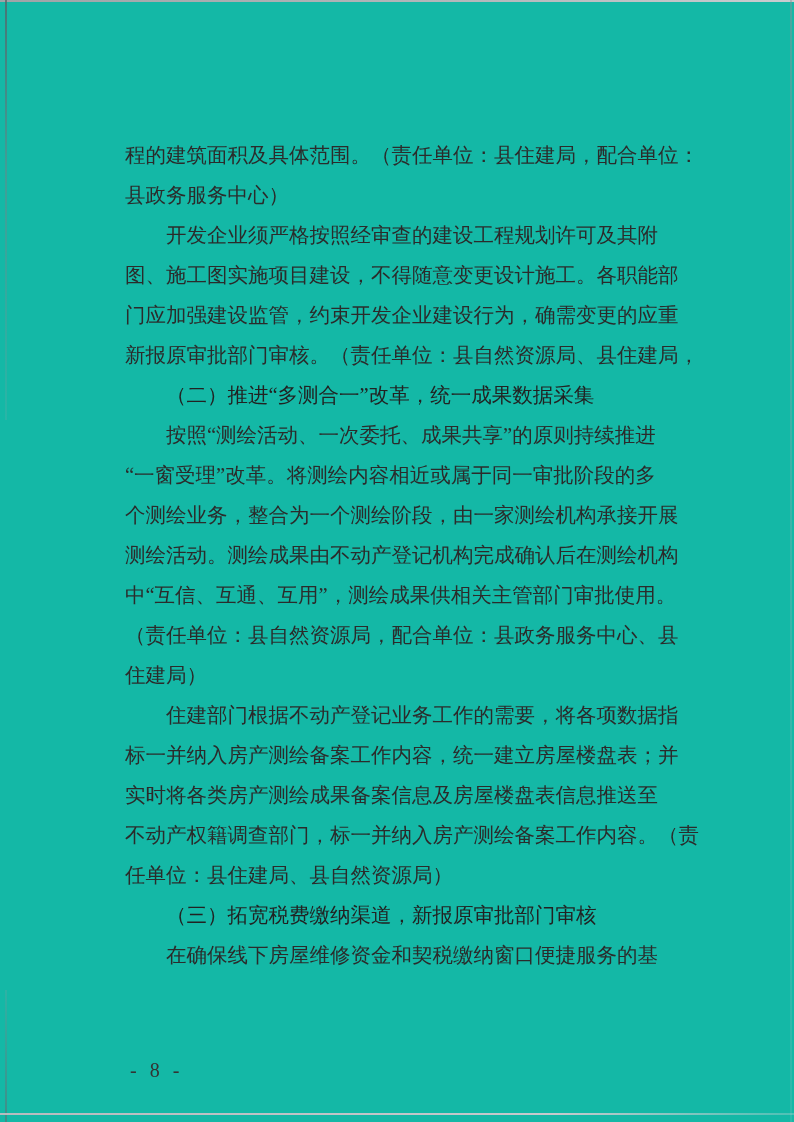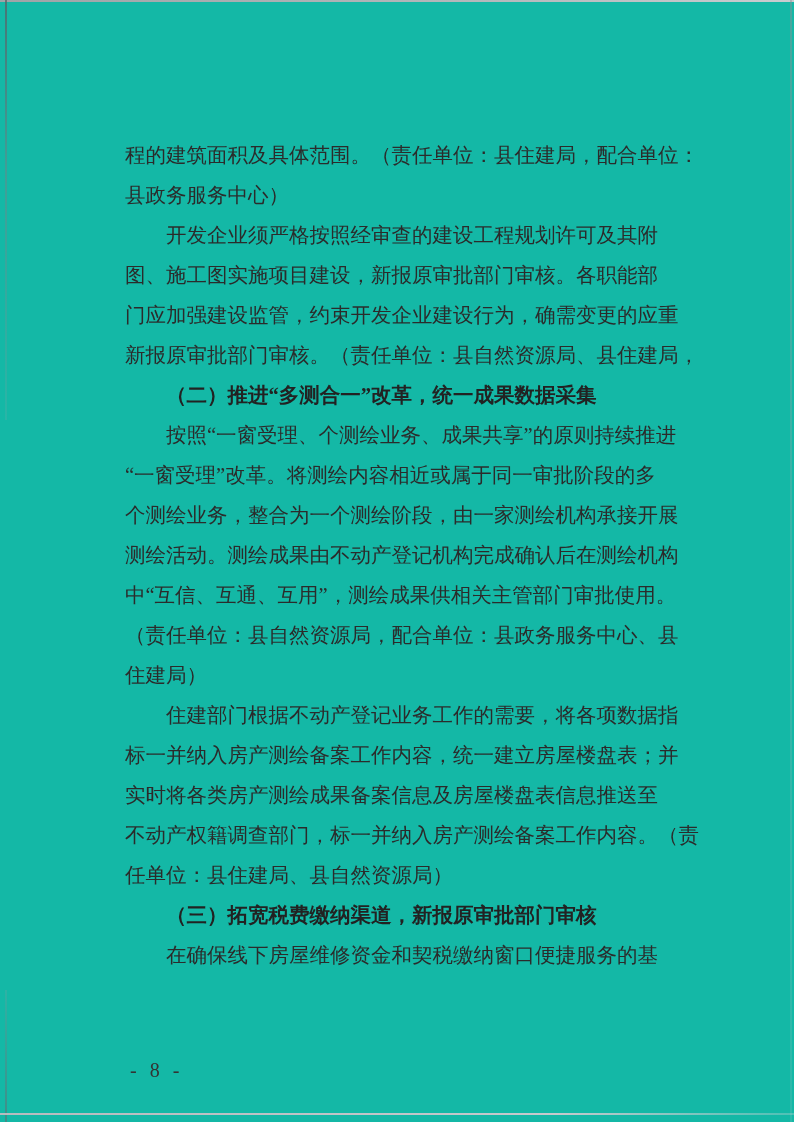--- a/index.html
+++ b/index.html
@@ -48,21 +48,21 @@
     line-height: 40px;
     font-size: 20.5px;
     color: #2b2b2b;
     white-space: nowrap;
     letter-spacing: 0px;
   }
   .line.indent {
     padding-left: 41px;
   }
   .line.heading {
-    font-weight: 700;
+    font-weight: 400;
     color: #222222;
   }
   .page-number {
     position: absolute;
     left: 130px;
     top: 1050px;
     height: 40px;
     line-height: 40px;
     font-size: 20px;
     letter-spacing: 4px;
@@ -77,25 +77,25 @@
   <div class="edge-top"></div>
   <div class="edge-left-upper"></div>
   <div class="edge-left-lower"></div>
   <div class="edge-right"></div>
   <div class="edge-bottom"></div>
 
   <div class="textblock">
     <div class="line">程的建筑面积及具体范围。（责任单位：县住建局，配合单位：</div>
     <div class="line">县政务服务中心）</div>
     <div class="line indent">开发企业须严格按照经审查的建设工程规划许可及其附</div>
-    <div class="line">图、施工图实施项目建设，新报原审批部门审核。各职能部</div>
+    <div class="line">图、施工图实施项目建设，不得随意变更设计施工。各职能部</div>
     <div class="line">门应加强建设监管，约束开发企业建设行为，确需变更的应重</div>
     <div class="line">新报原审批部门审核。（责任单位：县自然资源局、县住建局，</div>
     <div class="line indent heading">（二）推进“多测合一”改革，统一成果数据采集</div>
-    <div class="line indent">按照“一窗受理、个测绘业务、成果共享”的原则持续推进</div>
+    <div class="line indent">按照“测绘活动、一次委托、成果共享”的原则持续推进</div>
     <div class="line">“一窗受理”改革。将测绘内容相近或属于同一审批阶段的多</div>
     <div class="line">个测绘业务，整合为一个测绘阶段，由一家测绘机构承接开展</div>
     <div class="line">测绘活动。测绘成果由不动产登记机构完成确认后在测绘机构</div>
     <div class="line">中“互信、互通、互用”，测绘成果供相关主管部门审批使用。</div>
     <div class="line">（责任单位：县自然资源局，配合单位：县政务服务中心、县</div>
     <div class="line">住建局）</div>
     <div class="line indent">住建部门根据不动产登记业务工作的需要，将各项数据指</div>
     <div class="line">标一并纳入房产测绘备案工作内容，统一建立房屋楼盘表；并</div>
     <div class="line">实时将各类房产测绘成果备案信息及房屋楼盘表信息推送至</div>
     <div class="line">不动产权籍调查部门，标一并纳入房产测绘备案工作内容。（责</div>

